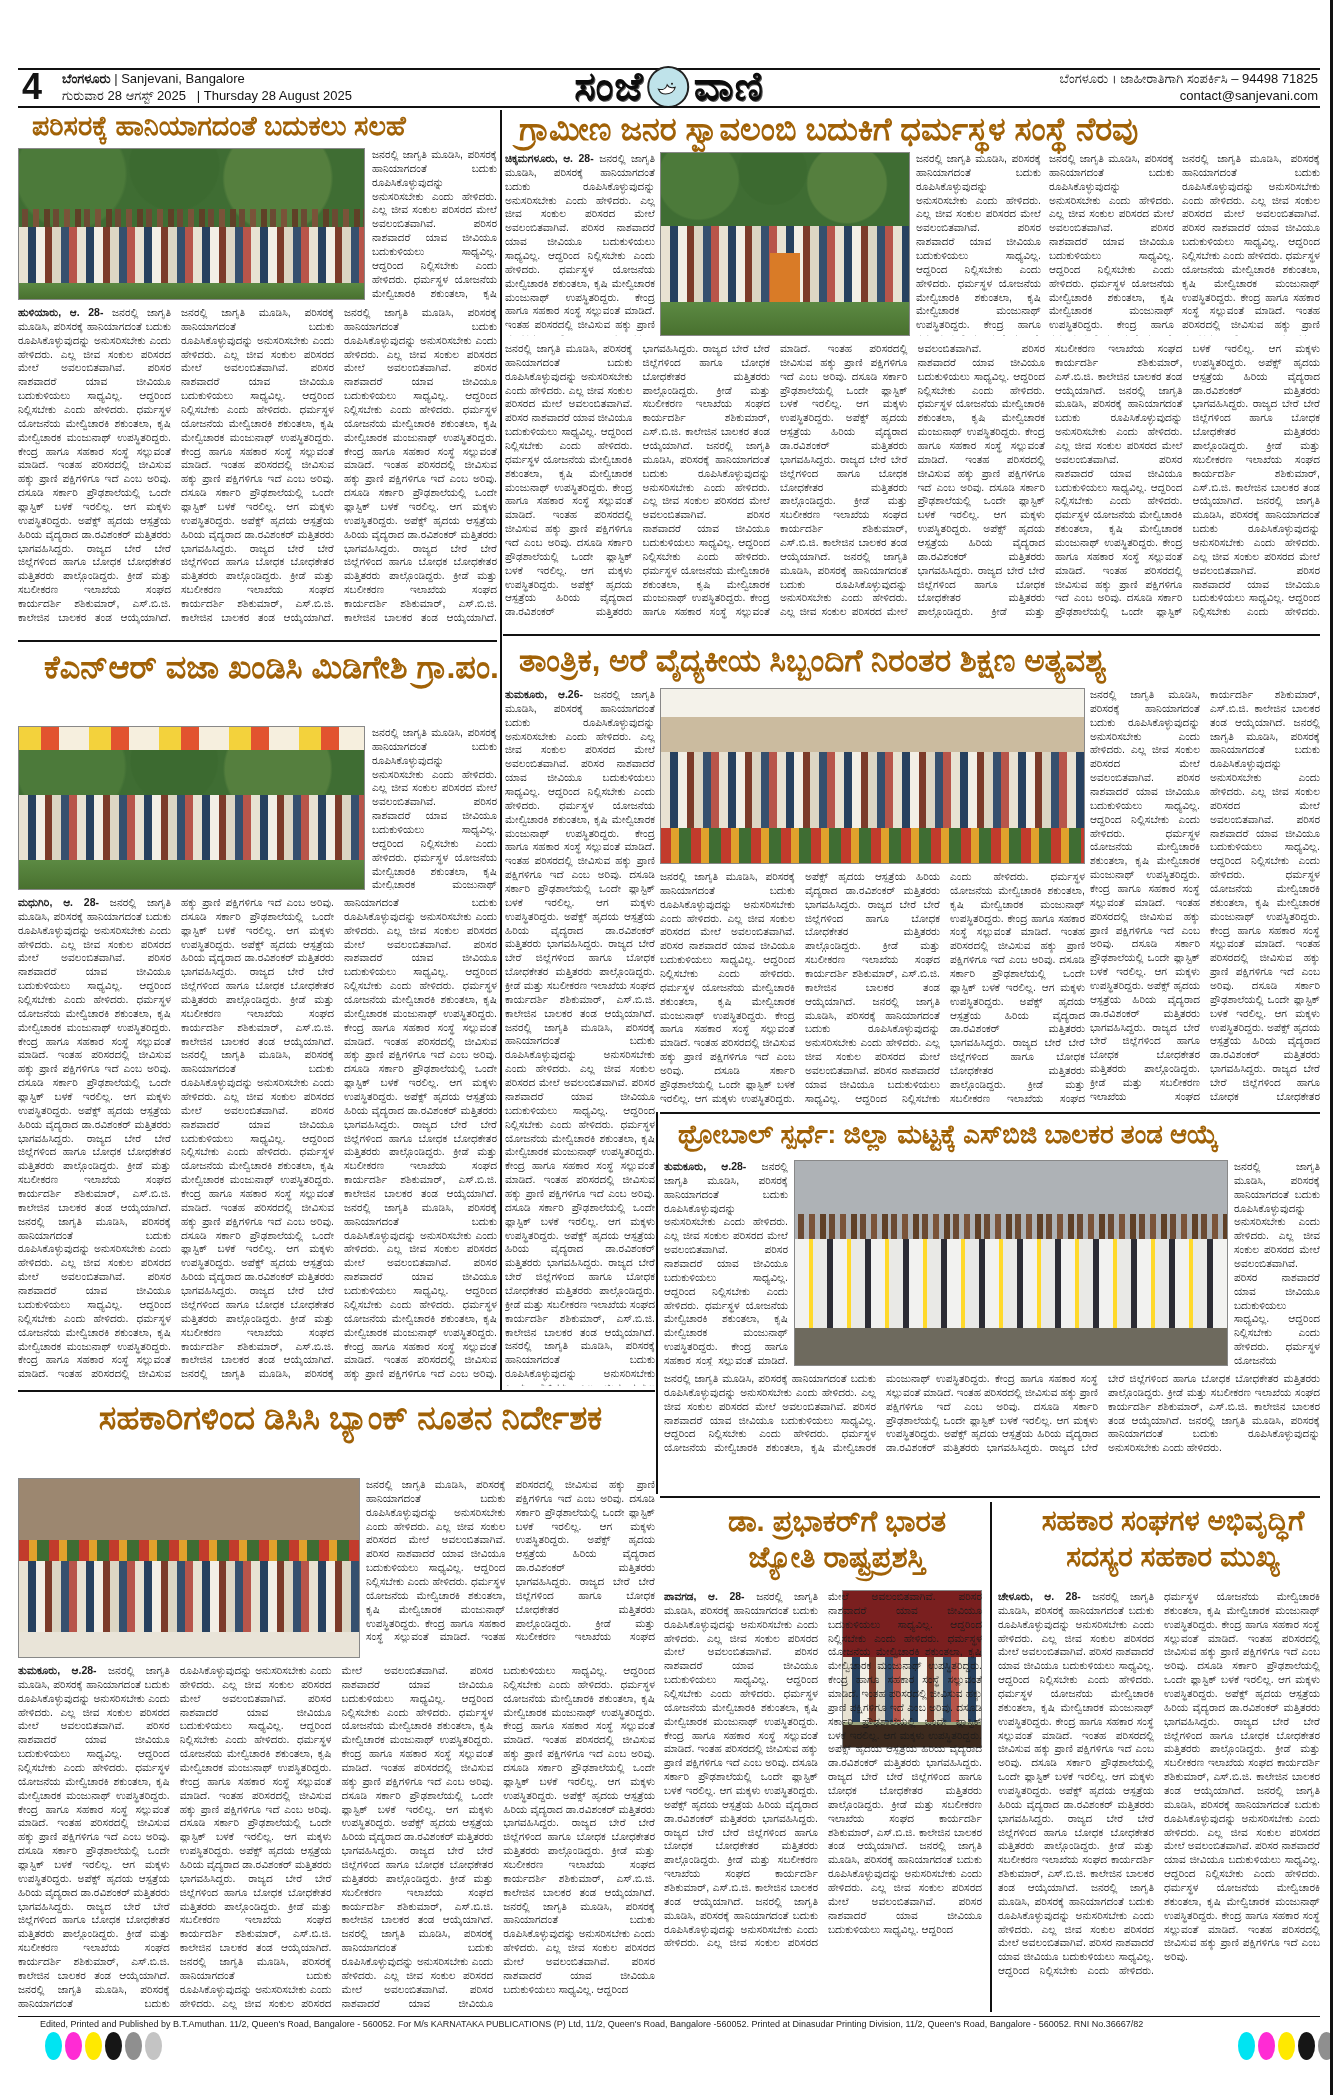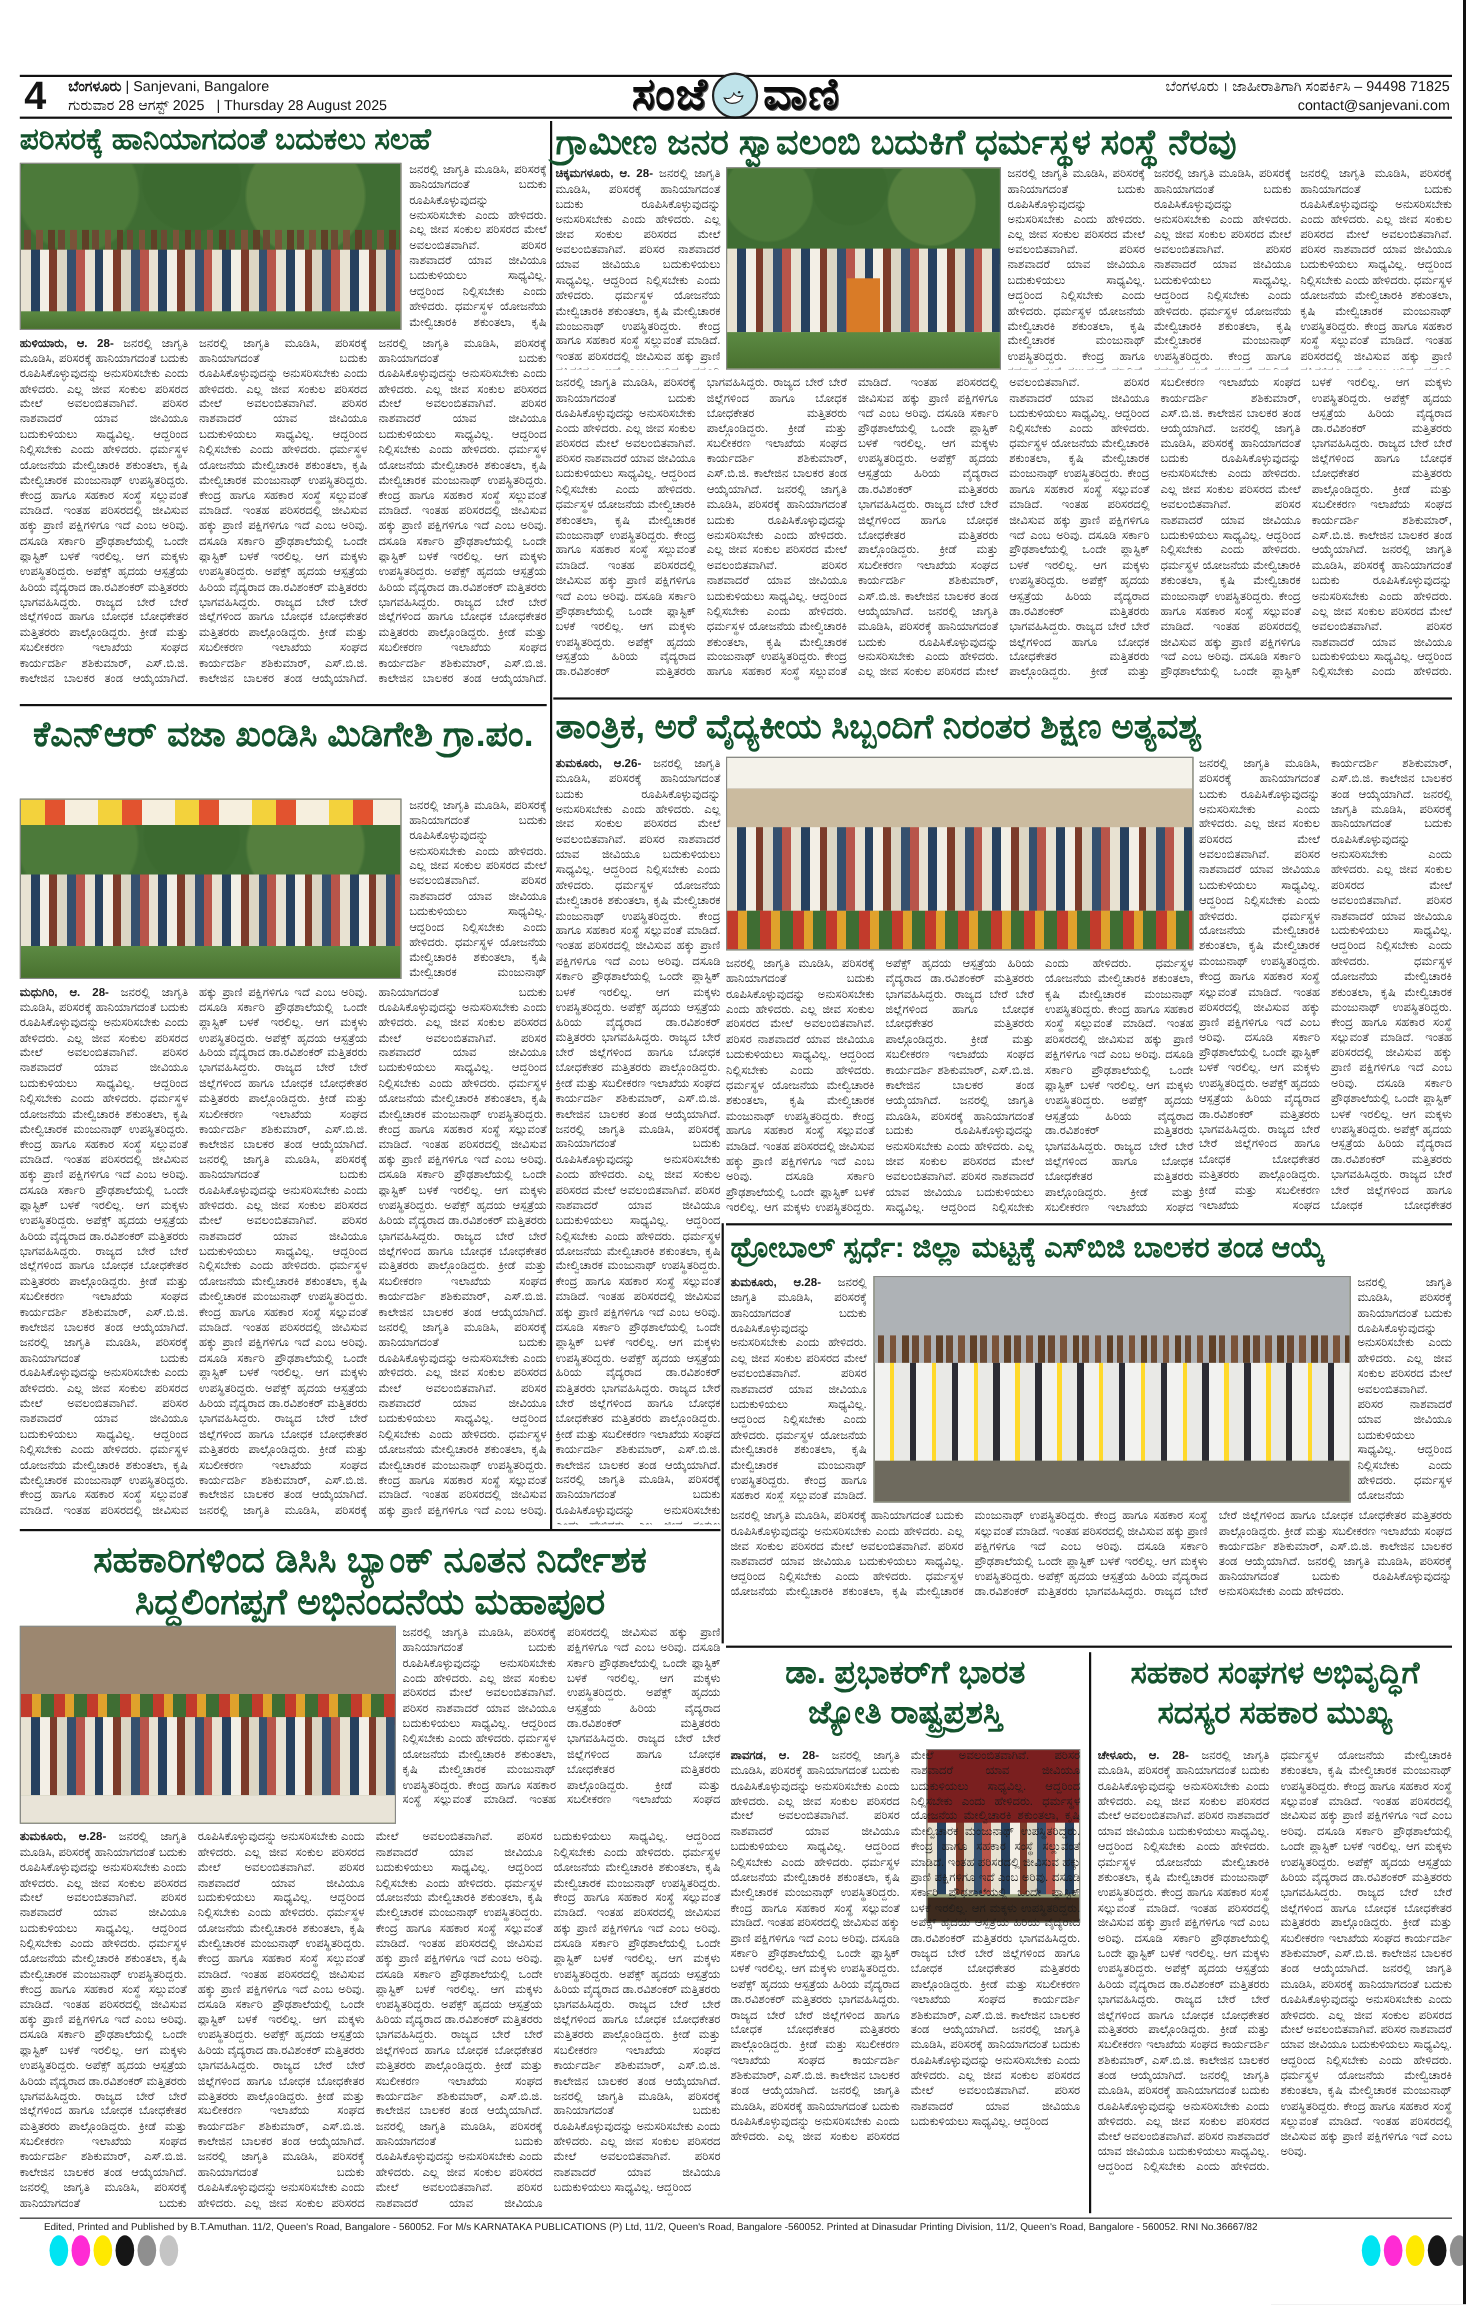--- a/index.html
+++ b/index.html
@@ -15,21 +15,21 @@
   .ed-left{position:absolute;left:44px;top:0;font-size:13px;line-height:17px;white-space:nowrap;}
   .ed-left b{font-weight:bold;}
   .masthead{position:absolute;left:50%;top:-6px;transform:translateX(-50%);display:flex;align-items:center;gap:4px;}
   .masthead .mtxt{font-size:40px;font-weight:900;letter-spacing:1px;color:#0c0c0c;
      text-shadow:1px 1px 0 #555;}
   .emblem{width:38px;height:38px;border-radius:50%;background:#bfe3ea;border:2px solid #222;
      display:flex;align-items:center;justify-content:center;}
   .ed-right{position:absolute;right:2px;top:0;text-align:right;font-size:13px;line-height:17px;white-space:nowrap;}
 
   
-  .hl{font-weight:bold;color:#14532d;line-height:1.08;letter-spacing:0;}
+  .hl{font-weight:bold;color:#a16207;line-height:1.08;letter-spacing:0;margin-left:14px;}
   .hl.c{text-align:center;}
 
   
   .bt{font-size:10.5px;line-height:1.32;text-align:justify;color:#1c1c1c;overflow:hidden;word-break:break-word;}
   .bt b{font-weight:bold;}
   .cols2{column-count:2;column-gap:10px;}
   .cols3{column-count:3;column-gap:10px;}
   .cols4{column-count:4;column-gap:10px;}
   .cols6{column-count:6;column-gap:10px;}
   .abs{position:absolute;}
@@ -111,21 +111,20 @@
     <div class="ph-band lawn" style="bottom:0;height:18%;"></div>
   </div>
   <div class="abs bt" style="left:372px;top:726px;width:125px;height:164px;"><span>ಜನರಲ್ಲಿ ಜಾಗೃತಿ ಮೂಡಿಸಿ, ಪರಿಸರಕ್ಕೆ ಹಾನಿಯಾಗದಂತೆ ಬದುಕು ರೂಪಿಸಿಕೊಳ್ಳುವುದನ್ನು ಅನುಸರಿಸಬೇಕು ಎಂದು ಹೇಳಿದರು. ಎಲ್ಲ ಜೀವ ಸಂಕುಲ ಪರಿಸರದ ಮೇಲೆ ಅವಲಂಬಿತವಾಗಿವೆ. ಪರಿಸರ ನಾಶವಾದರೆ ಯಾವ ಜೀವಿಯೂ ಬದುಕುಳಿಯಲು ಸಾಧ್ಯವಿಲ್ಲ. ಆದ್ದರಿಂದ ನಿಲ್ಲಿಸಬೇಕು ಎಂದು ಹೇಳಿದರು. ಧರ್ಮಸ್ಥಳ ಯೋಜನೆಯ ಮೇಲ್ವಿಚಾರಕಿ ಶಕುಂತಲಾ, ಕೃಷಿ ಮೇಲ್ವಿಚಾರಕ ಮಂಜುನಾಥ್ ಉಪಸ್ಥಿತರಿದ್ದರು. ಕೇಂದ್ರ ಹಾಗೂ ಸಹಕಾರ ಸಂಸ್ಥೆ ಸಲ್ಲುವಂತೆ ಮಾಡಿದೆ. ಇಂತಹ ಪರಿಸರದಲ್ಲಿ ಜೀವಿಸುವ ಹಕ್ಕು ಪ್ರಾಣಿ ಪಕ್ಷಿಗಳಿಗೂ ಇದೆ ಎಂಬ ಅರಿವು. ದಸೂಡಿ ಸರ್ಕಾರಿ ಪ್ರೌಢಶಾಲೆಯಲ್ಲಿ ಒಂದೇ ಪ್ಲಾಸ್ಟಿಕ್ ಬಳಕೆ ಇರಲಿಲ್ಲ. ಆಗ ಮಕ್ಕಳು ಉಪಸ್ಥಿತರಿದ್ದರು.</span></div>
   <div class="abs bt cols3" style="left:18px;top:896px;width:479px;height:490px;">
     <b>ಮಧುಗಿರಿ, ಆ. 28-</b> <span>ಜನರಲ್ಲಿ ಜಾಗೃತಿ ಮೂಡಿಸಿ, ಪರಿಸರಕ್ಕೆ ಹಾನಿಯಾಗದಂತೆ ಬದುಕು ರೂಪಿಸಿಕೊಳ್ಳುವುದನ್ನು ಅನುಸರಿಸಬೇಕು ಎಂದು ಹೇಳಿದರು. ಎಲ್ಲ ಜೀವ ಸಂಕುಲ ಪರಿಸರದ ಮೇಲೆ ಅವಲಂಬಿತವಾಗಿವೆ. ಪರಿಸರ ನಾಶವಾದರೆ ಯಾವ ಜೀವಿಯೂ ಬದುಕುಳಿಯಲು ಸಾಧ್ಯವಿಲ್ಲ. ಆದ್ದರಿಂದ ನಿಲ್ಲಿಸಬೇಕು ಎಂದು ಹೇಳಿದರು. ಧರ್ಮಸ್ಥಳ ಯೋಜನೆಯ ಮೇಲ್ವಿಚಾರಕಿ ಶಕುಂತಲಾ, ಕೃಷಿ ಮೇಲ್ವಿಚಾರಕ ಮಂಜುನಾಥ್ ಉಪಸ್ಥಿತರಿದ್ದರು. ಕೇಂದ್ರ ಹಾಗೂ ಸಹಕಾರ ಸಂಸ್ಥೆ ಸಲ್ಲುವಂತೆ ಮಾಡಿದೆ. ಇಂತಹ ಪರಿಸರದಲ್ಲಿ ಜೀವಿಸುವ ಹಕ್ಕು ಪ್ರಾಣಿ ಪಕ್ಷಿಗಳಿಗೂ ಇದೆ ಎಂಬ ಅರಿವು. ದಸೂಡಿ ಸರ್ಕಾರಿ ಪ್ರೌಢಶಾಲೆಯಲ್ಲಿ ಒಂದೇ ಪ್ಲಾಸ್ಟಿಕ್ ಬಳಕೆ ಇರಲಿಲ್ಲ. ಆಗ ಮಕ್ಕಳು ಉಪಸ್ಥಿತರಿದ್ದರು. ಅಪೆಕ್ಸ್ ಹೃದಯ ಆಸ್ಪತ್ರೆಯ ಹಿರಿಯ ವೈದ್ಯರಾದ ಡಾ.ರವಿಶಂಕರ್ ಮತ್ತಿತರರು ಭಾಗವಹಿಸಿದ್ದರು. ರಾಜ್ಯದ ಬೇರೆ ಬೇರೆ ಜಿಲ್ಲೆಗಳಿಂದ ಹಾಗೂ ಬೋಧಕ ಬೋಧಕೇತರ ಮತ್ತಿತರರು ಪಾಲ್ಗೊಂಡಿದ್ದರು. ಕ್ರೀಡೆ ಮತ್ತು ಸಬಲೀಕರಣ ಇಲಾಖೆಯ ಸಂಘದ ಕಾರ್ಯದರ್ಶಿ ಶಶಿಕುಮಾರ್, ಎಸ್.ಬಿ.ಜಿ. ಕಾಲೇಜಿನ ಬಾಲಕರ ತಂಡ ಆಯ್ಕೆಯಾಗಿದೆ. ಜನರಲ್ಲಿ ಜಾಗೃತಿ ಮೂಡಿಸಿ, ಪರಿಸರಕ್ಕೆ ಹಾನಿಯಾಗದಂತೆ ಬದುಕು ರೂಪಿಸಿಕೊಳ್ಳುವುದನ್ನು ಅನುಸರಿಸಬೇಕು ಎಂದು ಹೇಳಿದರು. ಎಲ್ಲ ಜೀವ ಸಂಕುಲ ಪರಿಸರದ ಮೇಲೆ ಅವಲಂಬಿತವಾಗಿವೆ. ಪರಿಸರ ನಾಶವಾದರೆ ಯಾವ ಜೀವಿಯೂ ಬದುಕುಳಿಯಲು ಸಾಧ್ಯವಿಲ್ಲ. ಆದ್ದರಿಂದ ನಿಲ್ಲಿಸಬೇಕು ಎಂದು ಹೇಳಿದರು. ಧರ್ಮಸ್ಥಳ ಯೋಜನೆಯ ಮೇಲ್ವಿಚಾರಕಿ ಶಕುಂತಲಾ, ಕೃಷಿ ಮೇಲ್ವಿಚಾರಕ ಮಂಜುನಾಥ್ ಉಪಸ್ಥಿತರಿದ್ದರು. ಕೇಂದ್ರ ಹಾಗೂ ಸಹಕಾರ ಸಂಸ್ಥೆ ಸಲ್ಲುವಂತೆ ಮಾಡಿದೆ. ಇಂತಹ ಪರಿಸರದಲ್ಲಿ ಜೀವಿಸುವ ಹಕ್ಕು ಪ್ರಾಣಿ ಪಕ್ಷಿಗಳಿಗೂ ಇದೆ ಎಂಬ ಅರಿವು. ದಸೂಡಿ ಸರ್ಕಾರಿ ಪ್ರೌಢಶಾಲೆಯಲ್ಲಿ ಒಂದೇ ಪ್ಲಾಸ್ಟಿಕ್ ಬಳಕೆ ಇರಲಿಲ್ಲ. ಆಗ ಮಕ್ಕಳು ಉಪಸ್ಥಿತರಿದ್ದರು. ಅಪೆಕ್ಸ್ ಹೃದಯ ಆಸ್ಪತ್ರೆಯ ಹಿರಿಯ ವೈದ್ಯರಾದ ಡಾ.ರವಿಶಂಕರ್ ಮತ್ತಿತರರು ಭಾಗವಹಿಸಿದ್ದರು. ರಾಜ್ಯದ ಬೇರೆ ಬೇರೆ ಜಿಲ್ಲೆಗಳಿಂದ ಹಾಗೂ ಬೋಧಕ ಬೋಧಕೇತರ ಮತ್ತಿತರರು ಪಾಲ್ಗೊಂಡಿದ್ದರು. ಕ್ರೀಡೆ ಮತ್ತು ಸಬಲೀಕರಣ ಇಲಾಖೆಯ ಸಂಘದ ಕಾರ್ಯದರ್ಶಿ ಶಶಿಕುಮಾರ್, ಎಸ್.ಬಿ.ಜಿ. ಕಾಲೇಜಿನ ಬಾಲಕರ ತಂಡ ಆಯ್ಕೆಯಾಗಿದೆ. ಜನರಲ್ಲಿ ಜಾಗೃತಿ ಮೂಡಿಸಿ, ಪರಿಸರಕ್ಕೆ ಹಾನಿಯಾಗದಂತೆ ಬದುಕು ರೂಪಿಸಿಕೊಳ್ಳುವುದನ್ನು ಅನುಸರಿಸಬೇಕು ಎಂದು ಹೇಳಿದರು. ಎಲ್ಲ ಜೀವ ಸಂಕುಲ ಪರಿಸರದ ಮೇಲೆ ಅವಲಂಬಿತವಾಗಿವೆ. ಪರಿಸರ ನಾಶವಾದರೆ ಯಾವ ಜೀವಿಯೂ ಬದುಕುಳಿಯಲು ಸಾಧ್ಯವಿಲ್ಲ. ಆದ್ದರಿಂದ ನಿಲ್ಲಿಸಬೇಕು ಎಂದು ಹೇಳಿದರು. ಧರ್ಮಸ್ಥಳ ಯೋಜನೆಯ ಮೇಲ್ವಿಚಾರಕಿ ಶಕುಂತಲಾ, ಕೃಷಿ ಮೇಲ್ವಿಚಾರಕ ಮಂಜುನಾಥ್ ಉಪಸ್ಥಿತರಿದ್ದರು. ಕೇಂದ್ರ ಹಾಗೂ ಸಹಕಾರ ಸಂಸ್ಥೆ ಸಲ್ಲುವಂತೆ ಮಾಡಿದೆ. ಇಂತಹ ಪರಿಸರದಲ್ಲಿ ಜೀವಿಸುವ ಹಕ್ಕು ಪ್ರಾಣಿ ಪಕ್ಷಿಗಳಿಗೂ ಇದೆ ಎಂಬ ಅರಿವು. ದಸೂಡಿ ಸರ್ಕಾರಿ ಪ್ರೌಢಶಾಲೆಯಲ್ಲಿ ಒಂದೇ ಪ್ಲಾಸ್ಟಿಕ್ ಬಳಕೆ ಇರಲಿಲ್ಲ. ಆಗ ಮಕ್ಕಳು ಉಪಸ್ಥಿತರಿದ್ದರು. ಅಪೆಕ್ಸ್ ಹೃದಯ ಆಸ್ಪತ್ರೆಯ ಹಿರಿಯ ವೈದ್ಯರಾದ ಡಾ.ರವಿಶಂಕರ್ ಮತ್ತಿತರರು ಭಾಗವಹಿಸಿದ್ದರು. ರಾಜ್ಯದ ಬೇರೆ ಬೇರೆ ಜಿಲ್ಲೆಗಳಿಂದ ಹಾಗೂ ಬೋಧಕ ಬೋಧಕೇತರ ಮತ್ತಿತರರು ಪಾಲ್ಗೊಂಡಿದ್ದರು. ಕ್ರೀಡೆ ಮತ್ತು ಸಬಲೀಕರಣ ಇಲಾಖೆಯ ಸಂಘದ ಕಾರ್ಯದರ್ಶಿ ಶಶಿಕುಮಾರ್, ಎಸ್.ಬಿ.ಜಿ. ಕಾಲೇಜಿನ ಬಾಲಕರ ತಂಡ ಆಯ್ಕೆಯಾಗಿದೆ. ಜನರಲ್ಲಿ ಜಾಗೃತಿ ಮೂಡಿಸಿ, ಪರಿಸರಕ್ಕೆ ಹಾನಿಯಾಗದಂತೆ ಬದುಕು ರೂಪಿಸಿಕೊಳ್ಳುವುದನ್ನು ಅನುಸರಿಸಬೇಕು ಎಂದು ಹೇಳಿದರು. ಎಲ್ಲ ಜೀವ ಸಂಕುಲ ಪರಿಸರದ ಮೇಲೆ ಅವಲಂಬಿತವಾಗಿವೆ. ಪರಿಸರ ನಾಶವಾದರೆ ಯಾವ ಜೀವಿಯೂ ಬದುಕುಳಿಯಲು ಸಾಧ್ಯವಿಲ್ಲ. ಆದ್ದರಿಂದ ನಿಲ್ಲಿಸಬೇಕು ಎಂದು ಹೇಳಿದರು. ಧರ್ಮಸ್ಥಳ ಯೋಜನೆಯ ಮೇಲ್ವಿಚಾರಕಿ ಶಕುಂತಲಾ, ಕೃಷಿ ಮೇಲ್ವಿಚಾರಕ ಮಂಜುನಾಥ್ ಉಪಸ್ಥಿತರಿದ್ದರು. ಕೇಂದ್ರ ಹಾಗೂ ಸಹಕಾರ ಸಂಸ್ಥೆ ಸಲ್ಲುವಂತೆ ಮಾಡಿದೆ. ಇಂತಹ ಪರಿಸರದಲ್ಲಿ ಜೀವಿಸುವ ಹಕ್ಕು ಪ್ರಾಣಿ ಪಕ್ಷಿಗಳಿಗೂ ಇದೆ ಎಂಬ ಅರಿವು. ದಸೂಡಿ ಸರ್ಕಾರಿ ಪ್ರೌಢಶಾಲೆಯಲ್ಲಿ ಒಂದೇ ಪ್ಲಾಸ್ಟಿಕ್ ಬಳಕೆ ಇರಲಿಲ್ಲ. ಆಗ ಮಕ್ಕಳು ಉಪಸ್ಥಿತರಿದ್ದರು. ಅಪೆಕ್ಸ್ ಹೃದಯ ಆಸ್ಪತ್ರೆಯ ಹಿರಿಯ ವೈದ್ಯರಾದ ಡಾ.ರವಿಶಂಕರ್ ಮತ್ತಿತರರು ಭಾಗವಹಿಸಿದ್ದರು. ರಾಜ್ಯದ ಬೇರೆ ಬೇರೆ ಜಿಲ್ಲೆಗಳಿಂದ ಹಾಗೂ ಬೋಧಕ ಬೋಧಕೇತರ ಮತ್ತಿತರರು ಪಾಲ್ಗೊಂಡಿದ್ದರು. ಕ್ರೀಡೆ ಮತ್ತು ಸಬಲೀಕರಣ ಇಲಾಖೆಯ ಸಂಘದ ಕಾರ್ಯದರ್ಶಿ ಶಶಿಕುಮಾರ್, ಎಸ್.ಬಿ.ಜಿ. ಕಾಲೇಜಿನ ಬಾಲಕರ ತಂಡ ಆಯ್ಕೆಯಾಗಿದೆ. ಜನರಲ್ಲಿ ಜಾಗೃತಿ ಮೂಡಿಸಿ, ಪರಿಸರಕ್ಕೆ ಹಾನಿಯಾಗದಂತೆ ಬದುಕು ರೂಪಿಸಿಕೊಳ್ಳುವುದನ್ನು ಅನುಸರಿಸಬೇಕು ಎಂದು ಹೇಳಿದರು. ಎಲ್ಲ ಜೀವ ಸಂಕುಲ ಪರಿಸರದ ಮೇಲೆ ಅವಲಂಬಿತವಾಗಿವೆ. ಪರಿಸರ ನಾಶವಾದರೆ ಯಾವ ಜೀವಿಯೂ ಬದುಕುಳಿಯಲು ಸಾಧ್ಯವಿಲ್ಲ. ಆದ್ದರಿಂದ ನಿಲ್ಲಿಸಬೇಕು ಎಂದು ಹೇಳಿದರು. ಧರ್ಮಸ್ಥಳ ಯೋಜನೆಯ ಮೇಲ್ವಿಚಾರಕಿ ಶಕುಂತಲಾ, ಕೃಷಿ ಮೇಲ್ವಿಚಾರಕ ಮಂಜುನಾಥ್ ಉಪಸ್ಥಿತರಿದ್ದರು. ಕೇಂದ್ರ ಹಾಗೂ ಸಹಕಾರ ಸಂಸ್ಥೆ ಸಲ್ಲುವಂತೆ ಮಾಡಿದೆ. ಇಂತಹ ಪರಿಸರದಲ್ಲಿ ಜೀವಿಸುವ ಹಕ್ಕು ಪ್ರಾಣಿ ಪಕ್ಷಿಗಳಿಗೂ ಇದೆ ಎಂಬ ಅರಿವು. ದಸೂಡಿ ಸರ್ಕಾರಿ ಪ್ರೌಢಶಾಲೆಯಲ್ಲಿ ಒಂದೇ ಪ್ಲಾಸ್ಟಿಕ್ ಬಳಕೆ ಇರಲಿಲ್ಲ. ಆಗ ಮಕ್ಕಳು ಉಪಸ್ಥಿತರಿದ್ದರು. ಅಪೆಕ್ಸ್ ಹೃದಯ ಆಸ್ಪತ್ರೆಯ ಹಿರಿಯ ವೈದ್ಯರಾದ ಡಾ.ರವಿಶಂಕರ್ ಮತ್ತಿತರರು ಭಾಗವಹಿಸಿದ್ದರು.</span>
   </div>
 
   <div class="hr" style="left:18px;top:1390px;width:637px;height:2px;"></div>
 
   <div class="abs hl c" style="left:18px;top:1400px;width:637px;font-size:33px;">ಸಹಕಾರಿಗಳಿಂದ ಡಿಸಿಸಿ ಬ್ಯಾಂಕ್ ನೂತನ ನಿರ್ದೇಶಕ</div>
-  <div class="abs hl c" style="left:18px;top:1438px;width:637px;font-size:33px;">ಸಿದ್ದಲಿಂಗಪ್ಪಗೆ ಅಭಿನಂದನೆಯ ಮಹಾಪೂರ</div>
   <div class="photo" style="left:18px;top:1478px;width:342px;height:180px;">
     <div class="ph-band" style="top:0;height:40%;background:#9c8770;"></div>
     <div class="ph-band flowers" style="top:34%;height:16%;"></div>
     <div class="ph-band crowd" style="top:46%;height:40%;"></div>
     <div class="ph-band" style="bottom:0;height:14%;background:#e9e4d8;"></div>
   </div>
   <div class="abs bt cols2" style="left:366px;top:1478px;width:289px;height:180px;"><span>ಜನರಲ್ಲಿ ಜಾಗೃತಿ ಮೂಡಿಸಿ, ಪರಿಸರಕ್ಕೆ ಹಾನಿಯಾಗದಂತೆ ಬದುಕು ರೂಪಿಸಿಕೊಳ್ಳುವುದನ್ನು ಅನುಸರಿಸಬೇಕು ಎಂದು ಹೇಳಿದರು. ಎಲ್ಲ ಜೀವ ಸಂಕುಲ ಪರಿಸರದ ಮೇಲೆ ಅವಲಂಬಿತವಾಗಿವೆ. ಪರಿಸರ ನಾಶವಾದರೆ ಯಾವ ಜೀವಿಯೂ ಬದುಕುಳಿಯಲು ಸಾಧ್ಯವಿಲ್ಲ. ಆದ್ದರಿಂದ ನಿಲ್ಲಿಸಬೇಕು ಎಂದು ಹೇಳಿದರು. ಧರ್ಮಸ್ಥಳ ಯೋಜನೆಯ ಮೇಲ್ವಿಚಾರಕಿ ಶಕುಂತಲಾ, ಕೃಷಿ ಮೇಲ್ವಿಚಾರಕ ಮಂಜುನಾಥ್ ಉಪಸ್ಥಿತರಿದ್ದರು. ಕೇಂದ್ರ ಹಾಗೂ ಸಹಕಾರ ಸಂಸ್ಥೆ ಸಲ್ಲುವಂತೆ ಮಾಡಿದೆ. ಇಂತಹ ಪರಿಸರದಲ್ಲಿ ಜೀವಿಸುವ ಹಕ್ಕು ಪ್ರಾಣಿ ಪಕ್ಷಿಗಳಿಗೂ ಇದೆ ಎಂಬ ಅರಿವು. ದಸೂಡಿ ಸರ್ಕಾರಿ ಪ್ರೌಢಶಾಲೆಯಲ್ಲಿ ಒಂದೇ ಪ್ಲಾಸ್ಟಿಕ್ ಬಳಕೆ ಇರಲಿಲ್ಲ. ಆಗ ಮಕ್ಕಳು ಉಪಸ್ಥಿತರಿದ್ದರು. ಅಪೆಕ್ಸ್ ಹೃದಯ ಆಸ್ಪತ್ರೆಯ ಹಿರಿಯ ವೈದ್ಯರಾದ ಡಾ.ರವಿಶಂಕರ್ ಮತ್ತಿತರರು ಭಾಗವಹಿಸಿದ್ದರು. ರಾಜ್ಯದ ಬೇರೆ ಬೇರೆ ಜಿಲ್ಲೆಗಳಿಂದ ಹಾಗೂ ಬೋಧಕ ಬೋಧಕೇತರ ಮತ್ತಿತರರು ಪಾಲ್ಗೊಂಡಿದ್ದರು. ಕ್ರೀಡೆ ಮತ್ತು ಸಬಲೀಕರಣ ಇಲಾಖೆಯ ಸಂಘದ ಕಾರ್ಯದರ್ಶಿ ಶಶಿಕುಮಾರ್, ಎಸ್.ಬಿ.ಜಿ. ಕಾಲೇಜಿನ ಬಾಲಕರ ತಂಡ ಆಯ್ಕೆಯಾಗಿದೆ. ಜನರಲ್ಲಿ ಜಾಗೃತಿ ಮೂಡಿಸಿ, ಪರಿಸರಕ್ಕೆ ಹಾನಿಯಾಗದಂತೆ ಬದುಕು ರೂಪಿಸಿಕೊಳ್ಳುವುದನ್ನು ಅನುಸರಿಸಬೇಕು ಎಂದು ಹೇಳಿದರು. ಎಲ್ಲ ಜೀವ ಸಂಕುಲ ಪರಿಸರದ ಮೇಲೆ ಅವಲಂಬಿತವಾಗಿವೆ. ಪರಿಸರ ನಾಶವಾದರೆ ಯಾವ ಜೀವಿಯೂ ಬದುಕುಳಿಯಲು ಸಾಧ್ಯವಿಲ್ಲ. ಆದ್ದರಿಂದ</span></div>
   <div class="abs bt cols4" style="left:18px;top:1664px;width:637px;height:348px;">
     <b>ತುಮಕೂರು, ಆ.28-</b> <span>ಜನರಲ್ಲಿ ಜಾಗೃತಿ ಮೂಡಿಸಿ, ಪರಿಸರಕ್ಕೆ ಹಾನಿಯಾಗದಂತೆ ಬದುಕು ರೂಪಿಸಿಕೊಳ್ಳುವುದನ್ನು ಅನುಸರಿಸಬೇಕು ಎಂದು ಹೇಳಿದರು. ಎಲ್ಲ ಜೀವ ಸಂಕುಲ ಪರಿಸರದ ಮೇಲೆ ಅವಲಂಬಿತವಾಗಿವೆ. ಪರಿಸರ ನಾಶವಾದರೆ ಯಾವ ಜೀವಿಯೂ ಬದುಕುಳಿಯಲು ಸಾಧ್ಯವಿಲ್ಲ. ಆದ್ದರಿಂದ ನಿಲ್ಲಿಸಬೇಕು ಎಂದು ಹೇಳಿದರು. ಧರ್ಮಸ್ಥಳ ಯೋಜನೆಯ ಮೇಲ್ವಿಚಾರಕಿ ಶಕುಂತಲಾ, ಕೃಷಿ ಮೇಲ್ವಿಚಾರಕ ಮಂಜುನಾಥ್ ಉಪಸ್ಥಿತರಿದ್ದರು. ಕೇಂದ್ರ ಹಾಗೂ ಸಹಕಾರ ಸಂಸ್ಥೆ ಸಲ್ಲುವಂತೆ ಮಾಡಿದೆ. ಇಂತಹ ಪರಿಸರದಲ್ಲಿ ಜೀವಿಸುವ ಹಕ್ಕು ಪ್ರಾಣಿ ಪಕ್ಷಿಗಳಿಗೂ ಇದೆ ಎಂಬ ಅರಿವು. ದಸೂಡಿ ಸರ್ಕಾರಿ ಪ್ರೌಢಶಾಲೆಯಲ್ಲಿ ಒಂದೇ ಪ್ಲಾಸ್ಟಿಕ್ ಬಳಕೆ ಇರಲಿಲ್ಲ. ಆಗ ಮಕ್ಕಳು ಉಪಸ್ಥಿತರಿದ್ದರು. ಅಪೆಕ್ಸ್ ಹೃದಯ ಆಸ್ಪತ್ರೆಯ ಹಿರಿಯ ವೈದ್ಯರಾದ ಡಾ.ರವಿಶಂಕರ್ ಮತ್ತಿತರರು ಭಾಗವಹಿಸಿದ್ದರು. ರಾಜ್ಯದ ಬೇರೆ ಬೇರೆ ಜಿಲ್ಲೆಗಳಿಂದ ಹಾಗೂ ಬೋಧಕ ಬೋಧಕೇತರ ಮತ್ತಿತರರು ಪಾಲ್ಗೊಂಡಿದ್ದರು. ಕ್ರೀಡೆ ಮತ್ತು ಸಬಲೀಕರಣ ಇಲಾಖೆಯ ಸಂಘದ ಕಾರ್ಯದರ್ಶಿ ಶಶಿಕುಮಾರ್, ಎಸ್.ಬಿ.ಜಿ. ಕಾಲೇಜಿನ ಬಾಲಕರ ತಂಡ ಆಯ್ಕೆಯಾಗಿದೆ. ಜನರಲ್ಲಿ ಜಾಗೃತಿ ಮೂಡಿಸಿ, ಪರಿಸರಕ್ಕೆ ಹಾನಿಯಾಗದಂತೆ ಬದುಕು ರೂಪಿಸಿಕೊಳ್ಳುವುದನ್ನು ಅನುಸರಿಸಬೇಕು ಎಂದು ಹೇಳಿದರು. ಎಲ್ಲ ಜೀವ ಸಂಕುಲ ಪರಿಸರದ ಮೇಲೆ ಅವಲಂಬಿತವಾಗಿವೆ. ಪರಿಸರ ನಾಶವಾದರೆ ಯಾವ ಜೀವಿಯೂ ಬದುಕುಳಿಯಲು ಸಾಧ್ಯವಿಲ್ಲ. ಆದ್ದರಿಂದ ನಿಲ್ಲಿಸಬೇಕು ಎಂದು ಹೇಳಿದರು. ಧರ್ಮಸ್ಥಳ ಯೋಜನೆಯ ಮೇಲ್ವಿಚಾರಕಿ ಶಕುಂತಲಾ, ಕೃಷಿ ಮೇಲ್ವಿಚಾರಕ ಮಂಜುನಾಥ್ ಉಪಸ್ಥಿತರಿದ್ದರು. ಕೇಂದ್ರ ಹಾಗೂ ಸಹಕಾರ ಸಂಸ್ಥೆ ಸಲ್ಲುವಂತೆ ಮಾಡಿದೆ. ಇಂತಹ ಪರಿಸರದಲ್ಲಿ ಜೀವಿಸುವ ಹಕ್ಕು ಪ್ರಾಣಿ ಪಕ್ಷಿಗಳಿಗೂ ಇದೆ ಎಂಬ ಅರಿವು. ದಸೂಡಿ ಸರ್ಕಾರಿ ಪ್ರೌಢಶಾಲೆಯಲ್ಲಿ ಒಂದೇ ಪ್ಲಾಸ್ಟಿಕ್ ಬಳಕೆ ಇರಲಿಲ್ಲ. ಆಗ ಮಕ್ಕಳು ಉಪಸ್ಥಿತರಿದ್ದರು. ಅಪೆಕ್ಸ್ ಹೃದಯ ಆಸ್ಪತ್ರೆಯ ಹಿರಿಯ ವೈದ್ಯರಾದ ಡಾ.ರವಿಶಂಕರ್ ಮತ್ತಿತರರು ಭಾಗವಹಿಸಿದ್ದರು. ರಾಜ್ಯದ ಬೇರೆ ಬೇರೆ ಜಿಲ್ಲೆಗಳಿಂದ ಹಾಗೂ ಬೋಧಕ ಬೋಧಕೇತರ ಮತ್ತಿತರರು ಪಾಲ್ಗೊಂಡಿದ್ದರು. ಕ್ರೀಡೆ ಮತ್ತು ಸಬಲೀಕರಣ ಇಲಾಖೆಯ ಸಂಘದ ಕಾರ್ಯದರ್ಶಿ ಶಶಿಕುಮಾರ್, ಎಸ್.ಬಿ.ಜಿ. ಕಾಲೇಜಿನ ಬಾಲಕರ ತಂಡ ಆಯ್ಕೆಯಾಗಿದೆ. ಜನರಲ್ಲಿ ಜಾಗೃತಿ ಮೂಡಿಸಿ, ಪರಿಸರಕ್ಕೆ ಹಾನಿಯಾಗದಂತೆ ಬದುಕು ರೂಪಿಸಿಕೊಳ್ಳುವುದನ್ನು ಅನುಸರಿಸಬೇಕು ಎಂದು ಹೇಳಿದರು. ಎಲ್ಲ ಜೀವ ಸಂಕುಲ ಪರಿಸರದ ಮೇಲೆ ಅವಲಂಬಿತವಾಗಿವೆ. ಪರಿಸರ ನಾಶವಾದರೆ ಯಾವ ಜೀವಿಯೂ ಬದುಕುಳಿಯಲು ಸಾಧ್ಯವಿಲ್ಲ. ಆದ್ದರಿಂದ ನಿಲ್ಲಿಸಬೇಕು ಎಂದು ಹೇಳಿದರು. ಧರ್ಮಸ್ಥಳ ಯೋಜನೆಯ ಮೇಲ್ವಿಚಾರಕಿ ಶಕುಂತಲಾ, ಕೃಷಿ ಮೇಲ್ವಿಚಾರಕ ಮಂಜುನಾಥ್ ಉಪಸ್ಥಿತರಿದ್ದರು. ಕೇಂದ್ರ ಹಾಗೂ ಸಹಕಾರ ಸಂಸ್ಥೆ ಸಲ್ಲುವಂತೆ ಮಾಡಿದೆ. ಇಂತಹ ಪರಿಸರದಲ್ಲಿ ಜೀವಿಸುವ ಹಕ್ಕು ಪ್ರಾಣಿ ಪಕ್ಷಿಗಳಿಗೂ ಇದೆ ಎಂಬ ಅರಿವು. ದಸೂಡಿ ಸರ್ಕಾರಿ ಪ್ರೌಢಶಾಲೆಯಲ್ಲಿ ಒಂದೇ ಪ್ಲಾಸ್ಟಿಕ್ ಬಳಕೆ ಇರಲಿಲ್ಲ. ಆಗ ಮಕ್ಕಳು ಉಪಸ್ಥಿತರಿದ್ದರು. ಅಪೆಕ್ಸ್ ಹೃದಯ ಆಸ್ಪತ್ರೆಯ ಹಿರಿಯ ವೈದ್ಯರಾದ ಡಾ.ರವಿಶಂಕರ್ ಮತ್ತಿತರರು ಭಾಗವಹಿಸಿದ್ದರು. ರಾಜ್ಯದ ಬೇರೆ ಬೇರೆ ಜಿಲ್ಲೆಗಳಿಂದ ಹಾಗೂ ಬೋಧಕ ಬೋಧಕೇತರ ಮತ್ತಿತರರು ಪಾಲ್ಗೊಂಡಿದ್ದರು. ಕ್ರೀಡೆ ಮತ್ತು ಸಬಲೀಕರಣ ಇಲಾಖೆಯ ಸಂಘದ ಕಾರ್ಯದರ್ಶಿ ಶಶಿಕುಮಾರ್, ಎಸ್.ಬಿ.ಜಿ. ಕಾಲೇಜಿನ ಬಾಲಕರ ತಂಡ ಆಯ್ಕೆಯಾಗಿದೆ. ಜನರಲ್ಲಿ ಜಾಗೃತಿ ಮೂಡಿಸಿ, ಪರಿಸರಕ್ಕೆ ಹಾನಿಯಾಗದಂತೆ ಬದುಕು ರೂಪಿಸಿಕೊಳ್ಳುವುದನ್ನು ಅನುಸರಿಸಬೇಕು ಎಂದು ಹೇಳಿದರು. ಎಲ್ಲ ಜೀವ ಸಂಕುಲ ಪರಿಸರದ ಮೇಲೆ ಅವಲಂಬಿತವಾಗಿವೆ. ಪರಿಸರ ನಾಶವಾದರೆ ಯಾವ ಜೀವಿಯೂ ಬದುಕುಳಿಯಲು ಸಾಧ್ಯವಿಲ್ಲ. ಆದ್ದರಿಂದ ನಿಲ್ಲಿಸಬೇಕು ಎಂದು ಹೇಳಿದರು. ಧರ್ಮಸ್ಥಳ ಯೋಜನೆಯ ಮೇಲ್ವಿಚಾರಕಿ ಶಕುಂತಲಾ, ಕೃಷಿ ಮೇಲ್ವಿಚಾರಕ ಮಂಜುನಾಥ್ ಉಪಸ್ಥಿತರಿದ್ದರು. ಕೇಂದ್ರ ಹಾಗೂ ಸಹಕಾರ ಸಂಸ್ಥೆ ಸಲ್ಲುವಂತೆ ಮಾಡಿದೆ. ಇಂತಹ ಪರಿಸರದಲ್ಲಿ ಜೀವಿಸುವ ಹಕ್ಕು ಪ್ರಾಣಿ ಪಕ್ಷಿಗಳಿಗೂ ಇದೆ ಎಂಬ ಅರಿವು. ದಸೂಡಿ ಸರ್ಕಾರಿ ಪ್ರೌಢಶಾಲೆಯಲ್ಲಿ ಒಂದೇ ಪ್ಲಾಸ್ಟಿಕ್ ಬಳಕೆ ಇರಲಿಲ್ಲ. ಆಗ ಮಕ್ಕಳು ಉಪಸ್ಥಿತರಿದ್ದರು. ಅಪೆಕ್ಸ್ ಹೃದಯ ಆಸ್ಪತ್ರೆಯ ಹಿರಿಯ ವೈದ್ಯರಾದ ಡಾ.ರವಿಶಂಕರ್ ಮತ್ತಿತರರು ಭಾಗವಹಿಸಿದ್ದರು. ರಾಜ್ಯದ ಬೇರೆ ಬೇರೆ ಜಿಲ್ಲೆಗಳಿಂದ ಹಾಗೂ ಬೋಧಕ ಬೋಧಕೇತರ ಮತ್ತಿತರರು ಪಾಲ್ಗೊಂಡಿದ್ದರು. ಕ್ರೀಡೆ ಮತ್ತು ಸಬಲೀಕರಣ ಇಲಾಖೆಯ ಸಂಘದ ಕಾರ್ಯದರ್ಶಿ ಶಶಿಕುಮಾರ್, ಎಸ್.ಬಿ.ಜಿ. ಕಾಲೇಜಿನ ಬಾಲಕರ ತಂಡ ಆಯ್ಕೆಯಾಗಿದೆ. ಜನರಲ್ಲಿ ಜಾಗೃತಿ ಮೂಡಿಸಿ, ಪರಿಸರಕ್ಕೆ ಹಾನಿಯಾಗದಂತೆ ಬದುಕು ರೂಪಿಸಿಕೊಳ್ಳುವುದನ್ನು ಅನುಸರಿಸಬೇಕು ಎಂದು ಹೇಳಿದರು. ಎಲ್ಲ ಜೀವ ಸಂಕುಲ ಪರಿಸರದ ಮೇಲೆ ಅವಲಂಬಿತವಾಗಿವೆ. ಪರಿಸರ ನಾಶವಾದರೆ ಯಾವ ಜೀವಿಯೂ ಬದುಕುಳಿಯಲು ಸಾಧ್ಯವಿಲ್ಲ. ಆದ್ದರಿಂದ</span>
   </div>

